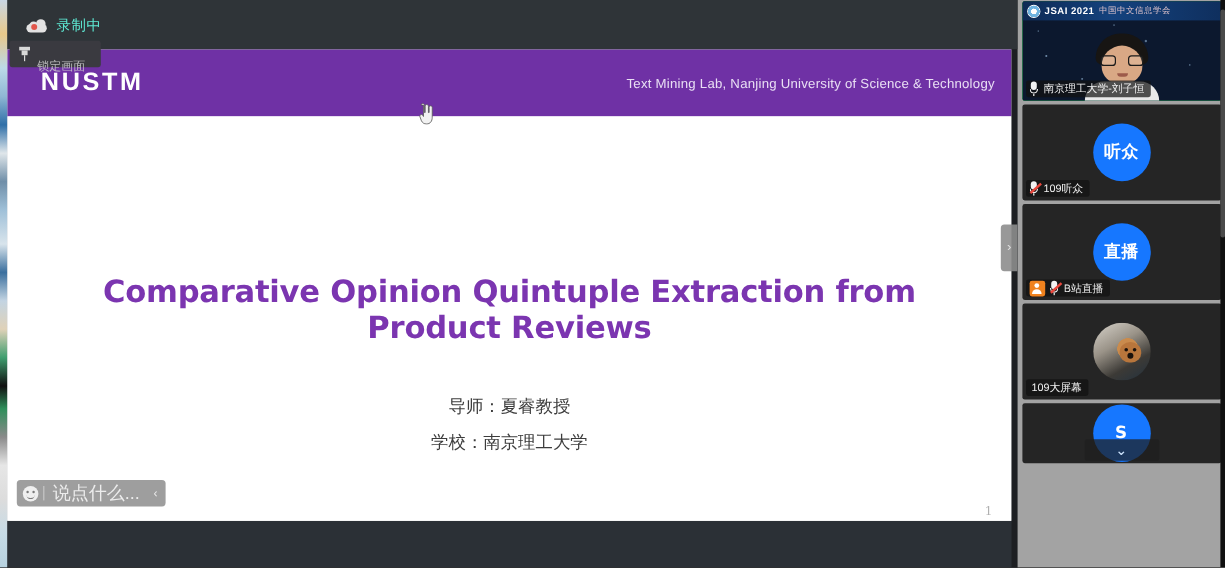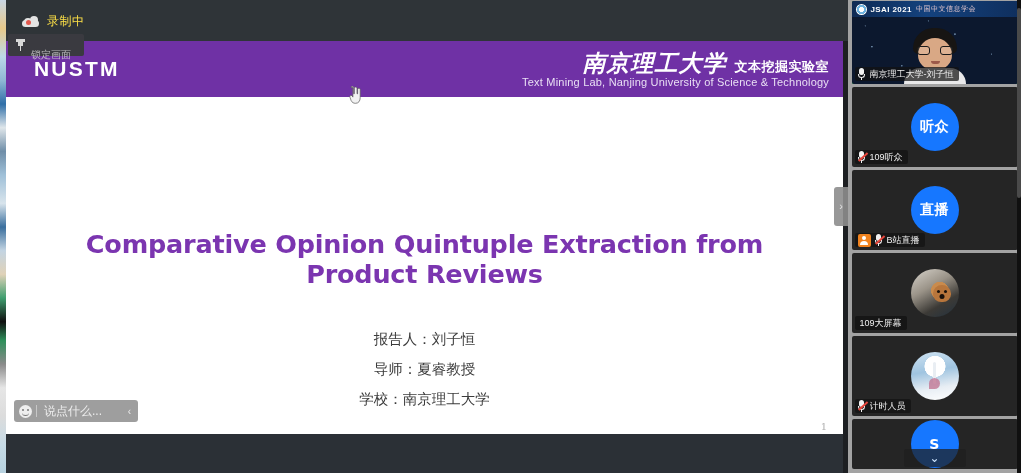--- a/index.html
+++ b/index.html
@@ -89,21 +89,21 @@
     border-radius: 50%;
   }
   .cloud-icon .c-dot {
     position: absolute;
     left: 4px; top: 4px;
     width: 5px; height: 5px;
     background: #e2574c;
     border-radius: 50%;
   }
   .rec-text {
-    color: #fde047;
+    color: #5eead4;
     font-size: 12px;
     letter-spacing: .5px;
     white-space: nowrap;
   }
 
   
   .lock-chip {
     position: absolute;
     left: 8px; top: 34px;
     width: 76px; height: 22px;
@@ -310,21 +310,21 @@
     border-radius: 0 0 6px 6px;
   }
   .chat-sep {
     width: 1px; height: 12px;
     background: rgba(235,235,235,.55);
     flex: none;
   }
   .chat-placeholder {
     flex: 1;
     color: #ececec;
-    font-size: 12px;
+    font-size: 15px;
     padding-left: 7px;
     white-space: nowrap;
     overflow: hidden;
   }
   .chat-collapse {
     width: 17px;
     display: flex;
     align-items: center;
     justify-content: center;
     color: #ececec;
@@ -710,32 +710,27 @@
         <span class="p-needle"></span>
       </span>
       <span class="lock-text">锁定画面</span>
     </div>
 
     <div class="slide-wrap">
 
       <div class="slide-header">
         <div class="nustm-logo">NUSTM</div>
         <div class="lab-brand">
-          <div class="lab-brand-row">
-            <span class="lab-cn-big">南京理工大学</span>
-            <span class="lab-cn-small">文本挖掘实验室</span>
-          </div>
           <div class="lab-en">Text Mining Lab, Nanjing University of Science &amp; Technology</div>
         </div>
       </div>
 
       <div class="slide-body">
         <div class="slide-title">Comparative Opinion Quintuple Extraction from Product Reviews</div>
         <div class="slide-meta">
-          <div>报告人：刘子恒</div>
           <div>导师：夏睿教授</div>
           <div>学校：南京理工大学</div>
         </div>
         <div class="slide-pagenum">1</div>
       </div>
     </div>
 
     <div class="expand-handle">
       <span class="chev">›</span>
     </div>
@@ -811,32 +806,20 @@
       </div>
     </div>
 
     <div class="tile">
       <div class="avatar-center photo-dog"></div>
       <div class="tile-name-flat">
         <span class="label">109大屏幕</span>
       </div>
     </div>
 
-    <div class="tile">
-      <div class="avatar-center photo-sky"></div>
-      <div class="name-chip">
-        <span class="mic-icon muted">
-          <span class="cap"></span>
-            <span class="stand"></span>
-            <span class="base"></span>
-          <span class="slash"></span>
-        </span>
-        <span class="label">计时人员</span>
-      </div>
-    </div>
 
     <div class="tile clipped">
       <div class="avatar-center blue">
         <span class="av-txt">S</span>
       </div>
       <div class="scroll-chevron">
         <span>⌄</span>
       </div>
     </div>
 

